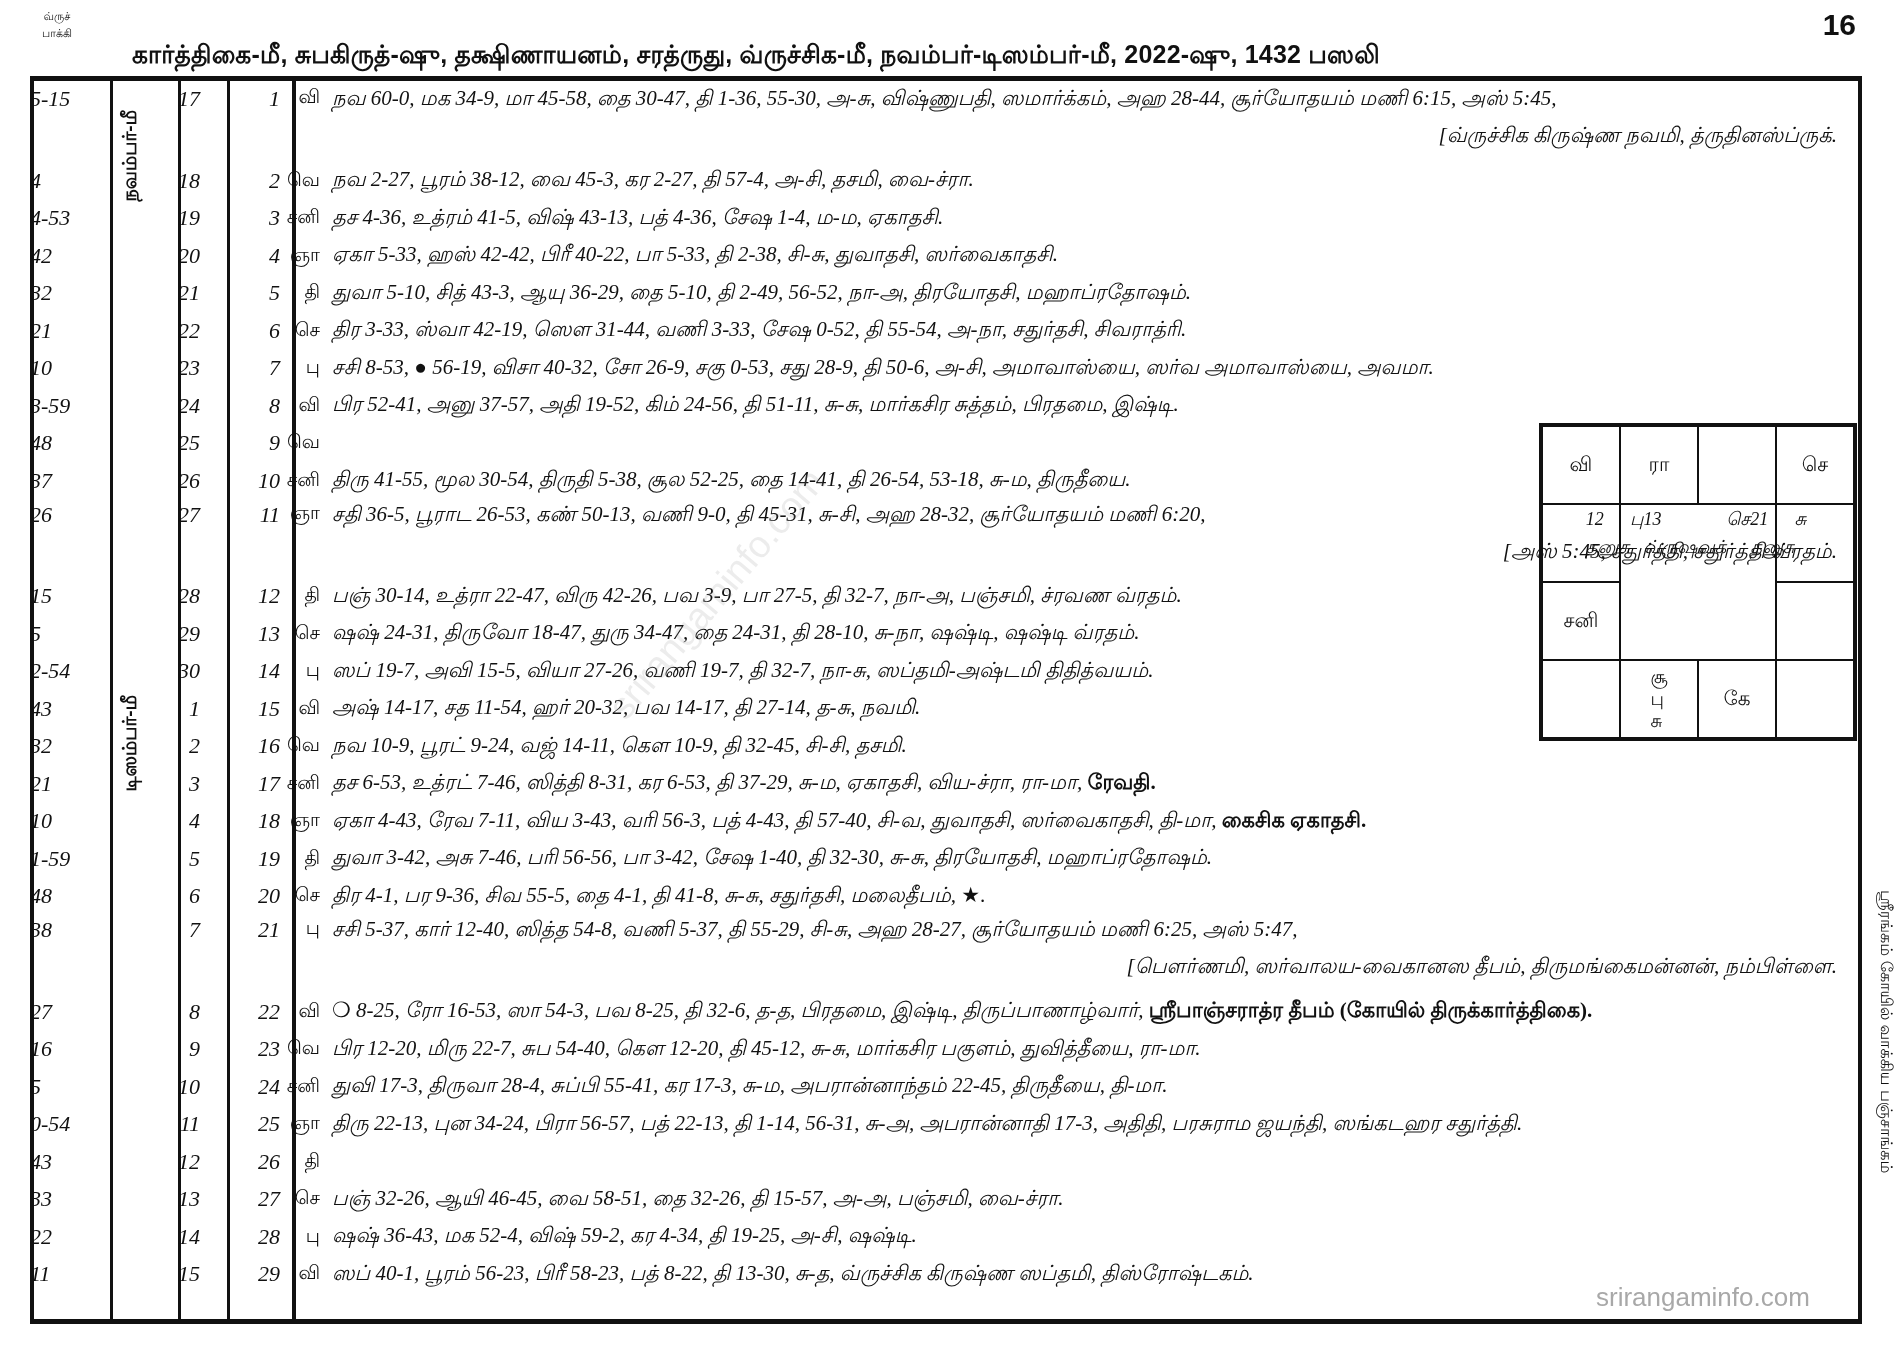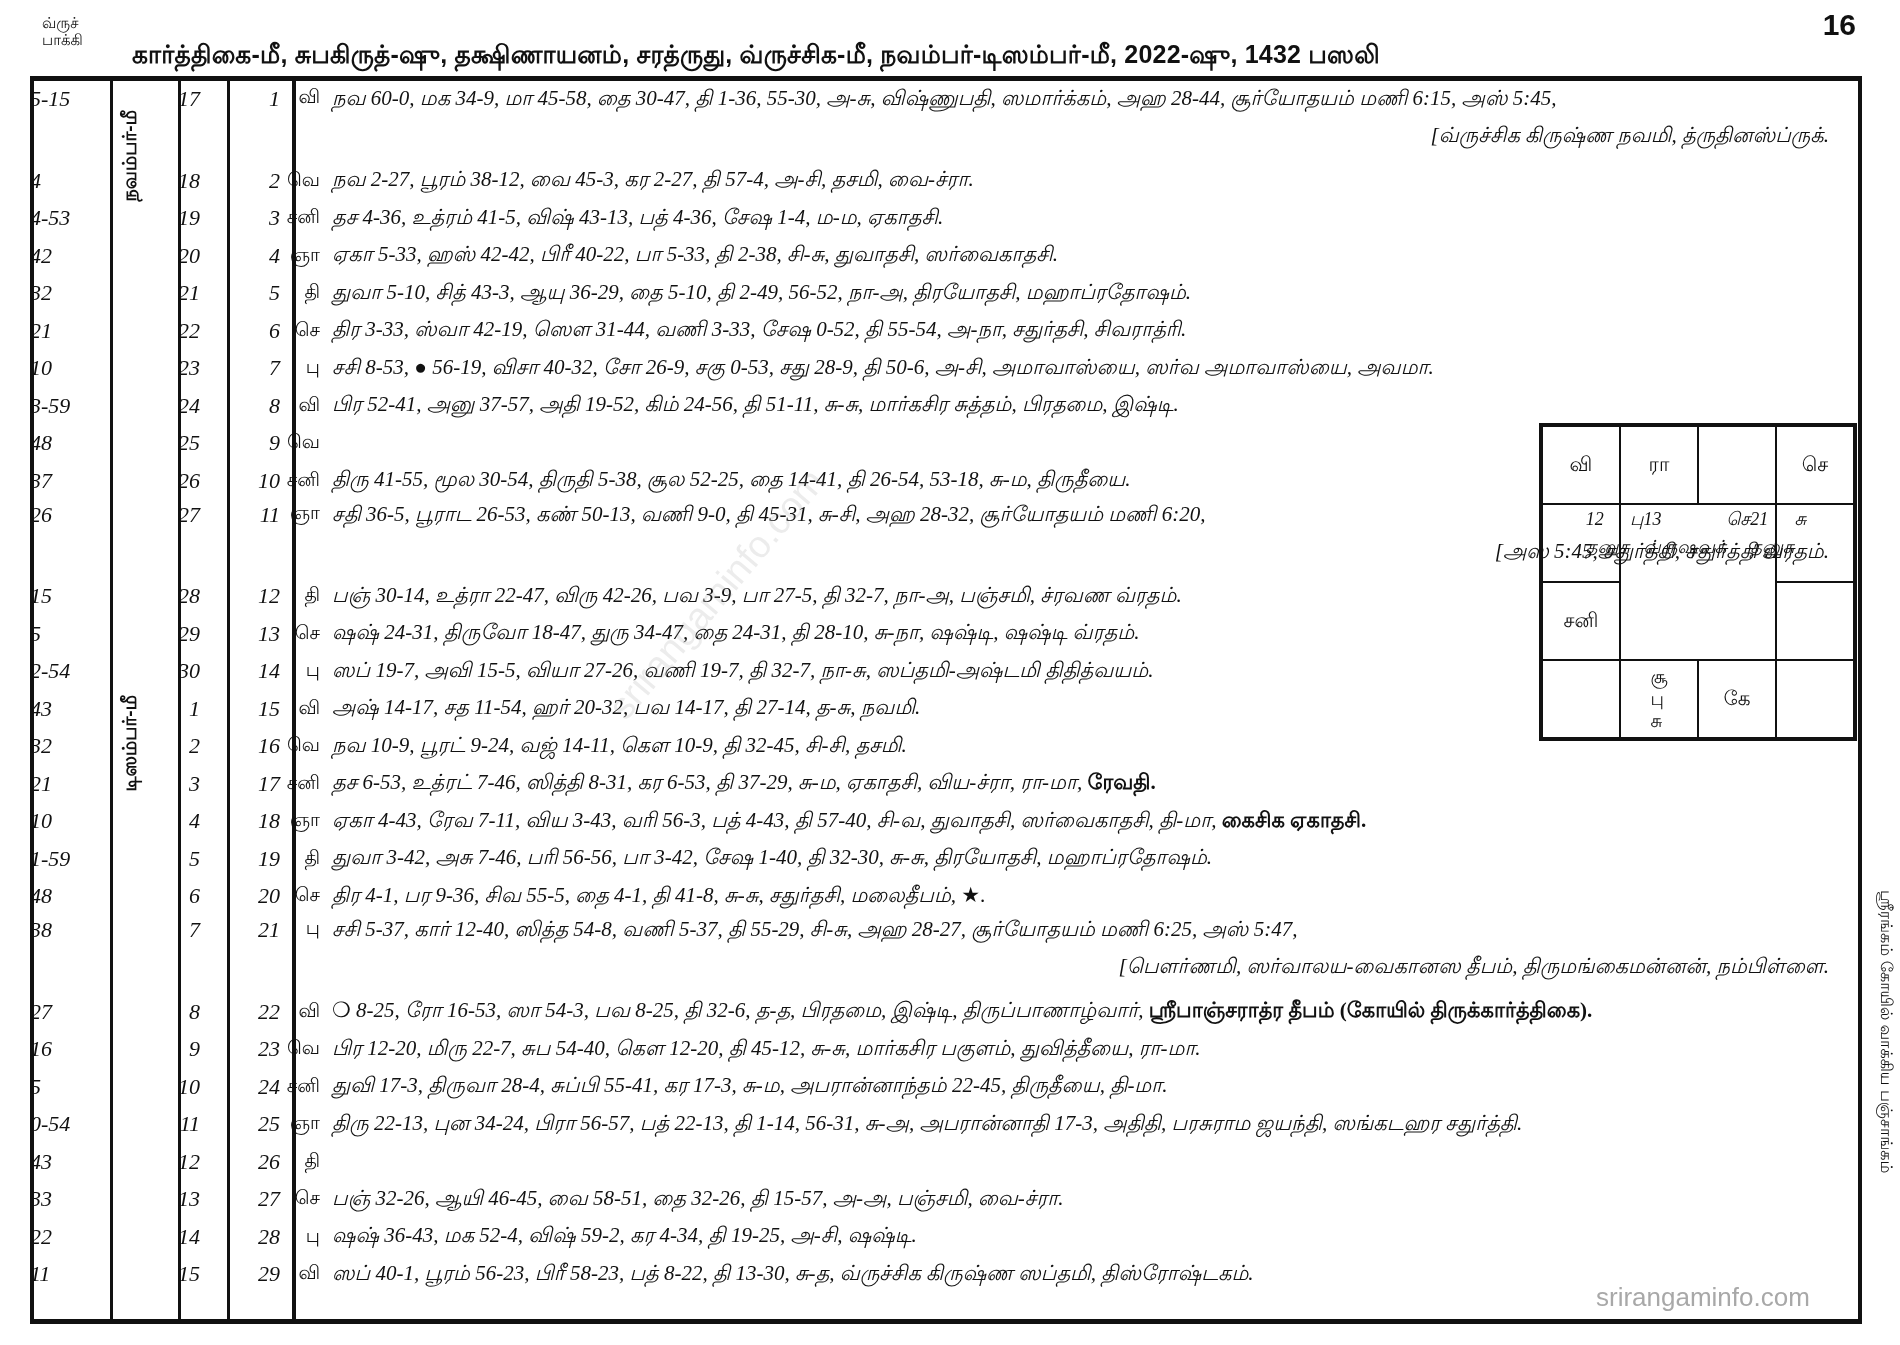--- a/index.html
+++ b/index.html
@@ -1,35 +1,35 @@
 <!DOCTYPE html>
 <html><head>
 <meta charset="utf-8">
 <style>
   html, body { margin:0; padding:0; background:#ffffff; }
   body { width:1900px; height:1345px; position:relative; overflow:hidden;
          font-family:"Liberation Serif", serif; color:#111; }
   .page-num { position:absolute; right:44px; top:8px; font-family:"Liberation Sans", sans-serif;
               font-weight:bold; font-size:30px; }
-  .header-small { position:absolute; left:42px; top:14px; font-family:"Liberation Sans", sans-serif;
-                  font-size:15px; line-height:17px; }
+  .header-small { position:absolute; left:42px; top:8px; font-family:"Liberation Sans", sans-serif;
+                  font-size:11px; line-height:17px;text-align:center; }
   .header-title { position:absolute; left:132px; top:40px; font-family:"Liberation Sans", sans-serif;
                   font-weight:bold; font-size:25px; white-space:nowrap; letter-spacing:0.2px; }
   .frame { position:absolute; left:30px; top:76px; width:1832px; height:1248px;
            border:4px solid #111; border-top-width:5px; border-bottom-width:5px; box-sizing:border-box; }
   .col-line { position:absolute; top:76px; height:1248px; background:#111; }
   .rows { position:absolute; left:30px; top:84px; width:1832px; }
   .row { position:relative; height:37.5px; display:flex; align-items:center; font-style:italic; font-size:22px; }
   .row.tall { height:78px; align-items:flex-start; padding-top:2px; box-sizing:border-box; }
   .c-bal { position:absolute; left:0; width:68px; text-align:left; }
   .c-eng { position:absolute; left:100px; width:70px; text-align:right; }
   .c-tam { position:absolute; left:190px; width:60px; text-align:right; }
   .c-day { position:absolute; left:254px; width:36px; text-align:right; font-style:normal; font-size:19px; }
   .c-text { position:absolute; left:302px; width:1530px; font-size:21px; white-space:nowrap; }
-  .c-text .line2 { display:block; text-align:right; padding-right:33px; margin-top:10px; }
+  .c-text .line2 { display:block; text-align:right; padding-right:25px; margin-top:10px; }
   .month-label { position:absolute; font-family:"Liberation Sans", sans-serif; font-weight:bold; font-size:19px;
                  writing-mode:vertical-rl; transform:rotate(180deg); font-style:normal; }
   .bold { font-weight:bold; font-style:normal; }
   .glyph { font-style:normal; }
   .chart { position:absolute; left:1539px; top:423px; width:318px; height:318px; border:3px solid #111;
            box-sizing:border-box; display:grid; grid-template-columns:repeat(4,1fr); grid-template-rows:repeat(4,1fr); }
   .cell { border:1.5px solid #111; display:flex; align-items:center; justify-content:center; font-size:20px; }
   .center-cell { grid-column:2 / span 2; grid-row:2 / span 2; display:flex; flex-direction:row; justify-content:center;
                  align-items:stretch; font-style:italic; font-size:18px; padding:0 8px 0 4px; border:1.5px solid #111; }
   .center-cell div { display:flex; justify-content:space-between; line-height:28px; }

